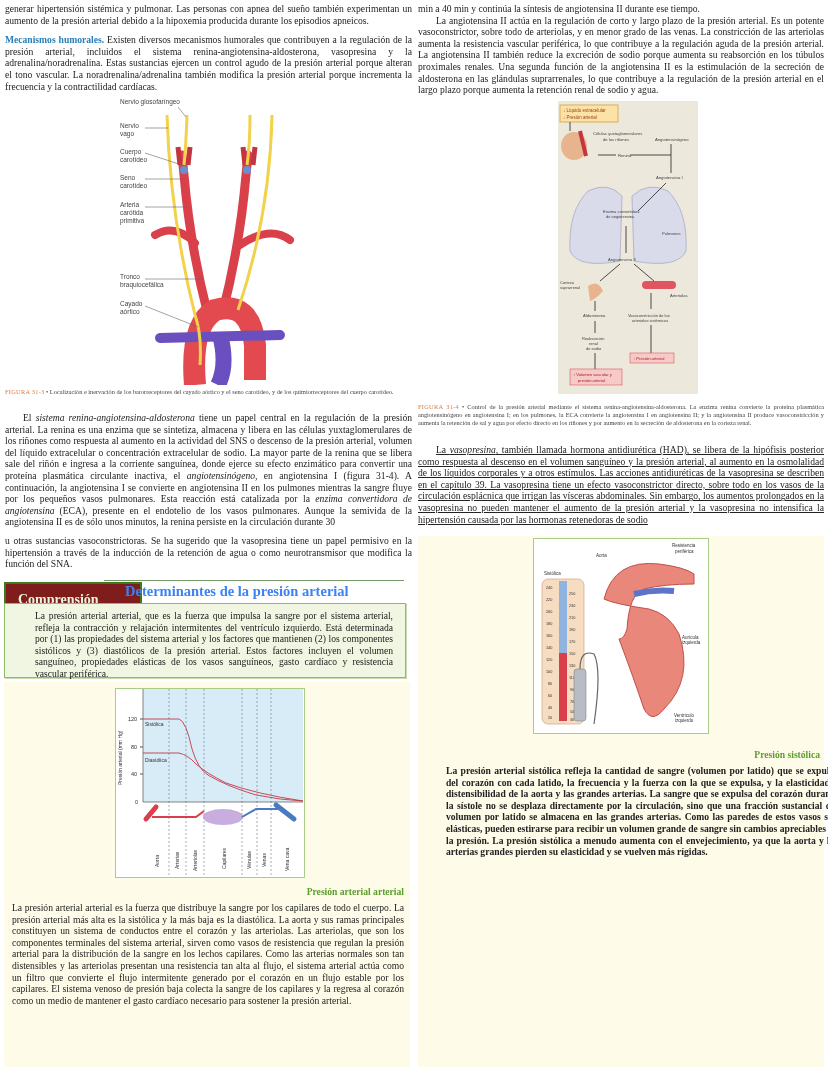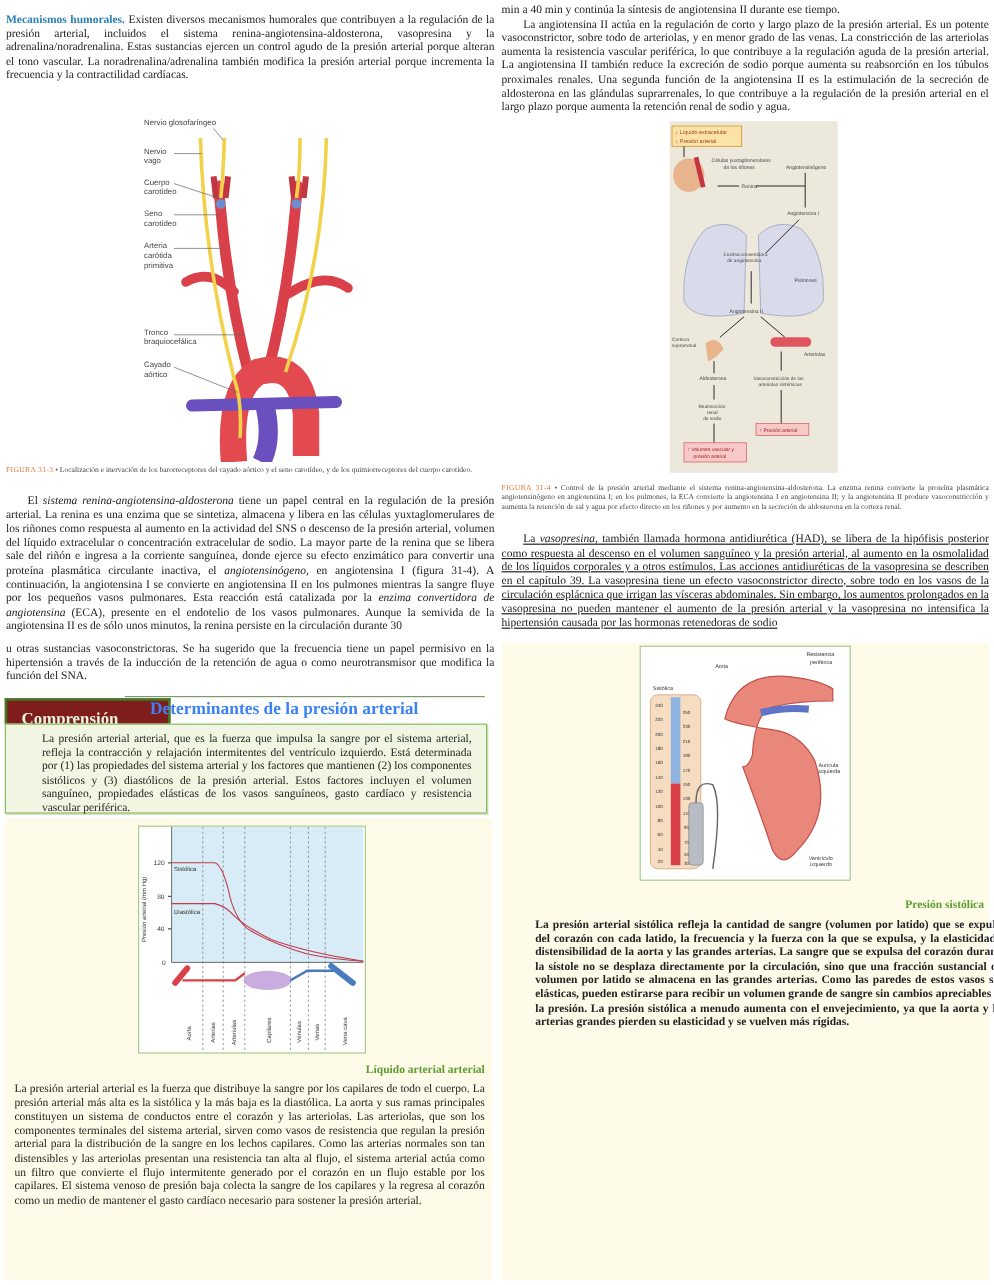--- a/index.html
+++ b/index.html
@@ -26,20 +26,21 @@
   .comp-body {
     background: #f0f6e2; border: 1.5px solid #8cbd64; box-shadow: 1px 1px 0 #c7dcb0;
     font-size: 9.6px; line-height: 11.6px;
   }
   svg text { font-family: "Liberation Sans", "DejaVu Sans", sans-serif; }
 </style>
 </head>
 <body>
 
 <div class="abs" style="left:5px; top:3px; width:407px;">
+  <p>generar hipertensión sistémica y pulmonar. Las personas con apnea del sueño también experimentan un aumento de la presión arterial debido a la hipoxemia producida durante los episodios apneicos.</p>
   <p style="margin-top:8px;"><span class="blue-head">Mecanismos humorales.</span><span> Existen diversos mecanismos humorales que contribuyen a la regulación de la presión arterial, incluidos el sistema renina-angiotensina-aldosterona, vasopresina y la adrenalina/noradrenalina. Estas sustancias ejercen un control agudo de la presión arterial porque alteran el tono vascular. La noradrenalina/adrenalina también modifica la presión arterial porque incrementa la frecuencia y la contractilidad cardíacas.</span></p>
 </div>
 
 <div class="abs" style="left:100px; top:95px; width:220px; height:290px;">
   <svg width="220" height="290" viewBox="0 0 220 290">
 
     <path d="M82,60 L84,80 Q90,150 108,220" stroke="#d9404a" stroke-width="9" fill="none" stroke-linecap="round"></path>
     <path d="M78,52 L80,70" stroke="#c33540" stroke-width="5" fill="none"></path>
     <path d="M90,52 L88,70" stroke="#c33540" stroke-width="5" fill="none"></path>
     <path d="M148,60 L146,80 Q140,150 122,220" stroke="#d9404a" stroke-width="9" fill="none" stroke-linecap="round"></path>
@@ -152,21 +153,21 @@
 
 <div class="abs fig-caption" style="left:418px; top:403px; width:406px;">
   <span class="lbl">FIGURA 31-4</span><span> • Control de la presión arterial mediante el sistema renina-angiotensina-aldosterona. La enzima renina convierte la proteína plasmática angiotensinógeno en angiotensina I; en los pulmones, la ECA convierte la angiotensina I en angiotensina II; y la angiotensina II produce vasoconstricción y aumenta la retención de sal y agua por efecto directo en los riñones y por aumento en la secreción de aldosterona en la corteza renal.</span>
 </div>
 
 <div class="abs" style="left:418px; top:444px; width:406px;text-decoration:underline;">
   <p class="indent"><span>La </span><i>vasopresina</i><span>, también llamada hormona antidiurética (HAD), se libera de la hipófisis posterior como respuesta al descenso en el volumen sanguíneo y la presión arterial, al aumento en la osmolalidad de los líquidos corporales y a otros estímulos. Las acciones antidiuréticas de la vasopresina se describen en el capítulo 39. La vasopresina tiene un efecto vasoconstrictor directo, sobre todo en los vasos de la circulación esplácnica que irrigan las vísceras abdominales. Sin embargo, los aumentos prolongados en la vasopresina no pueden mantener el aumento de la presión arterial y la vasopresina no intensifica la hipertensión causada por las hormonas retenedoras de sodio</span></p>
 </div>
 
 <div class="abs" style="left:5px; top:535px; width:407px;">
-  <p>u otras sustancias vasoconstrictoras. Se ha sugerido que la frecuencia tiene un papel permisivo en la hipertensión a través de la inducción de la retención de agua o como neurotransmisor que modifica la función del SNA.</p>
+  <p>u otras sustancias vasoconstrictoras. Se ha sugerido que la vasopresina tiene un papel permisivo en la hipertensión a través de la inducción de la retención de agua o como neurotransmisor que modifica la función del SNA.</p>
 </div>
 
 <div class="abs" style="left:104px; top:580px; width:300px; height:1px; background:#7a9a6a;"></div>
 <div class="abs comp-tab" style="left:4px; top:582px; width:138px; height:22px; padding:9px 0 0 12px; line-height:14px;">Comprensión</div>
 <div class="abs comp-title" style="left:125px; top:586px; width:280px;">Determinantes de la presión arterial</div>
 <div class="abs comp-body" style="left:4px; top:603px; width:402px; height:75px; padding:6px 12px 0 30px;">
   <p>La presión arterial arterial, que es la fuerza que impulsa la sangre por el sistema arterial, refleja la contracción y relajación intermitentes del ventrículo izquierdo. Está determinada por (1) las propiedades del sistema arterial y los factores que mantienen (2) los componentes sistólicos y (3) diastólicos de la presión arterial. Estos factores incluyen el volumen sanguíneo, propiedades elásticas de los vasos sanguíneos, gasto cardíaco y resistencia vascular periférica.</p>
 </div>
 
 <div class="abs cream" style="left:4px; top:682px; width:406px; height:385px;"></div>
@@ -209,21 +210,21 @@
       <text transform="translate(63,180) rotate(-90)">Arterias</text>
       <text transform="translate(81,182) rotate(-90)">Arteriolas</text>
       <text transform="translate(110,180) rotate(-90)">Capilares</text>
       <text transform="translate(135,180) rotate(-90)">Vénulas</text>
       <text transform="translate(150,178) rotate(-90)">Venas</text>
       <text transform="translate(173,182) rotate(-90)">Vena cava</text>
     </g>
   </svg>
 </div>
 
-<div class="abs green-head" style="left:10px; top:886px; width:394px;">Líquido arterial arterial</div>
+<div class="abs green-head" style="left:10px; top:886px; width:394px;">Presión arterial arterial</div>
 <div class="abs" style="left:12px; top:902px; width:392px;">
   <p>La presión arterial arterial es la fuerza que distribuye la sangre por los capilares de todo el cuerpo. La presión arterial más alta es la sistólica y la más baja es la diastólica. La aorta y sus ramas principales constituyen un sistema de conductos entre el corazón y las arteriolas. Las arteriolas, que son los componentes terminales del sistema arterial, sirven como vasos de resistencia que regulan la presión arterial para la distribución de la sangre en los lechos capilares. Como las arterias normales son tan distensibles y las arteriolas presentan una resistencia tan alta al flujo, el sistema arterial actúa como un filtro que convierte el flujo intermitente generado por el corazón en un flujo estable por los capilares. El sistema venoso de presión baja colecta la sangre de los capilares y la regresa al corazón como un medio de mantener el gasto cardíaco necesario para sostener la presión arterial.</p>
 </div>
 
 <div class="abs cream" style="left:418px; top:536px; width:406px; height:531px;"></div>
 
 <div class="abs" style="left:533px; top:538px; width:176px; height:196px; border:1.5px solid #a8cc8a; background:#fff;">
   <svg width="173" height="193" viewBox="0 0 173 193">
 
     <rect x="8" y="40" width="42" height="145" rx="6" fill="#f6dcc0" stroke="#c89a70" stroke-width="0.6"></rect>

